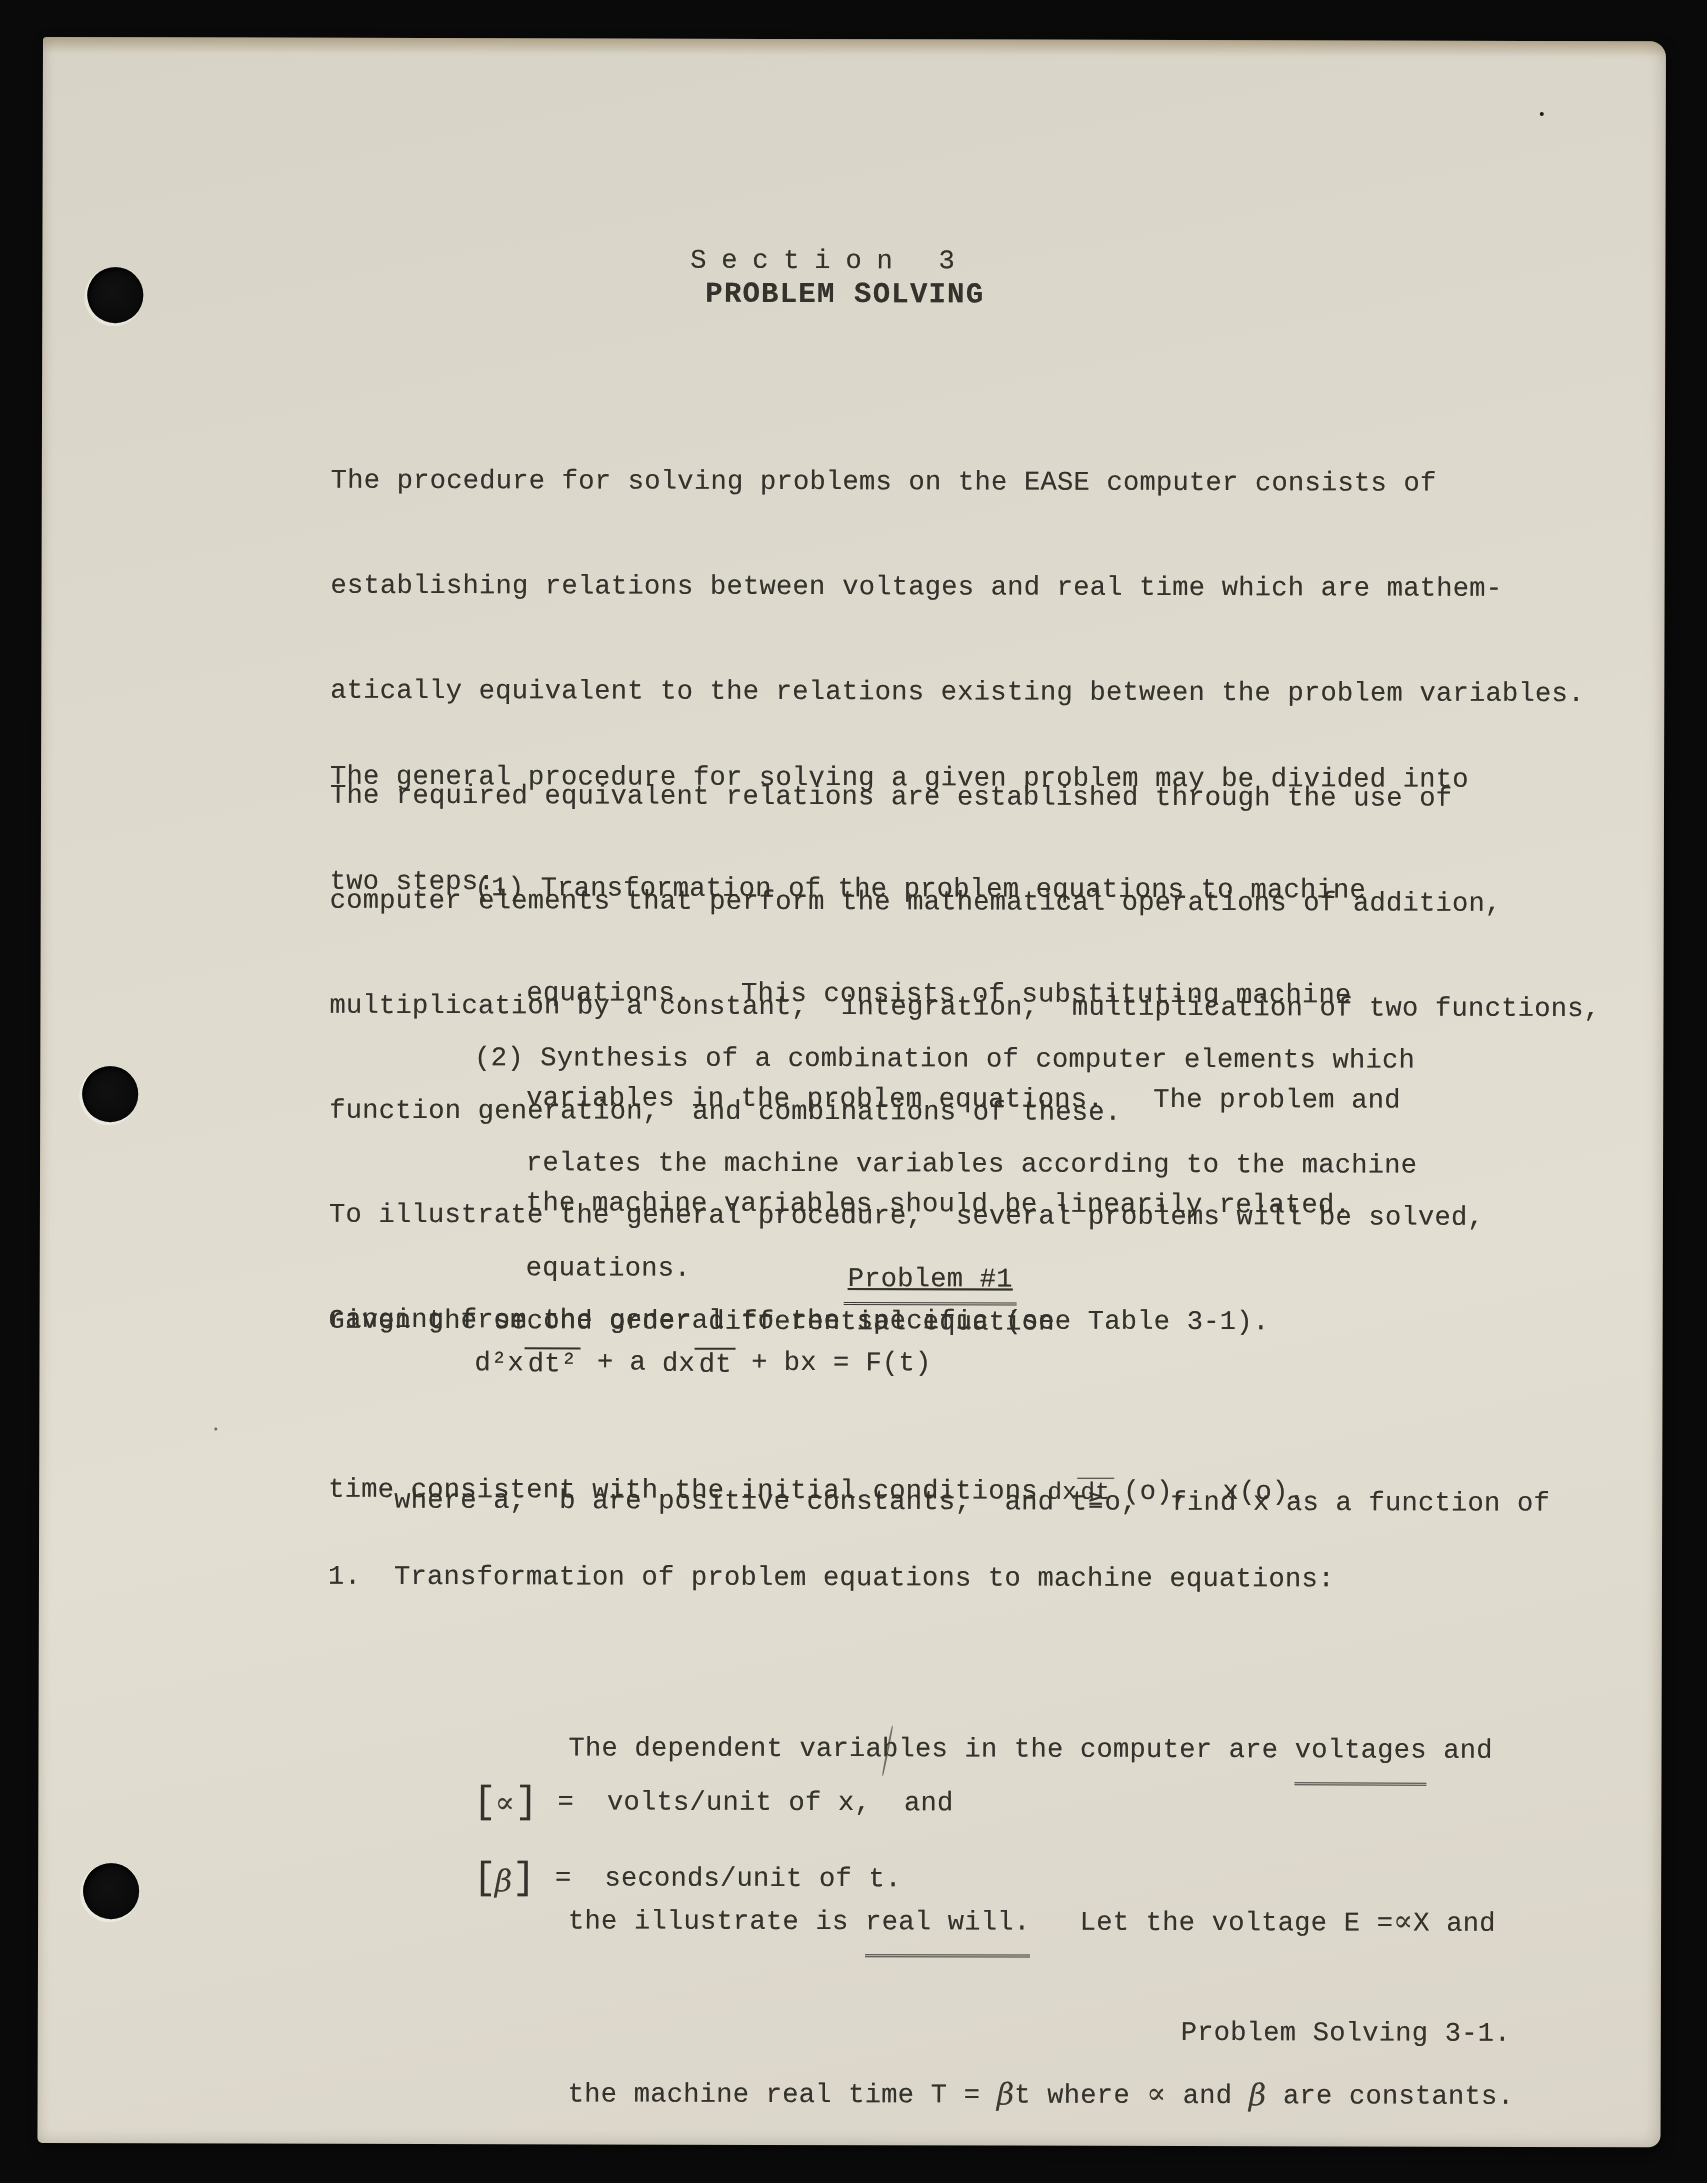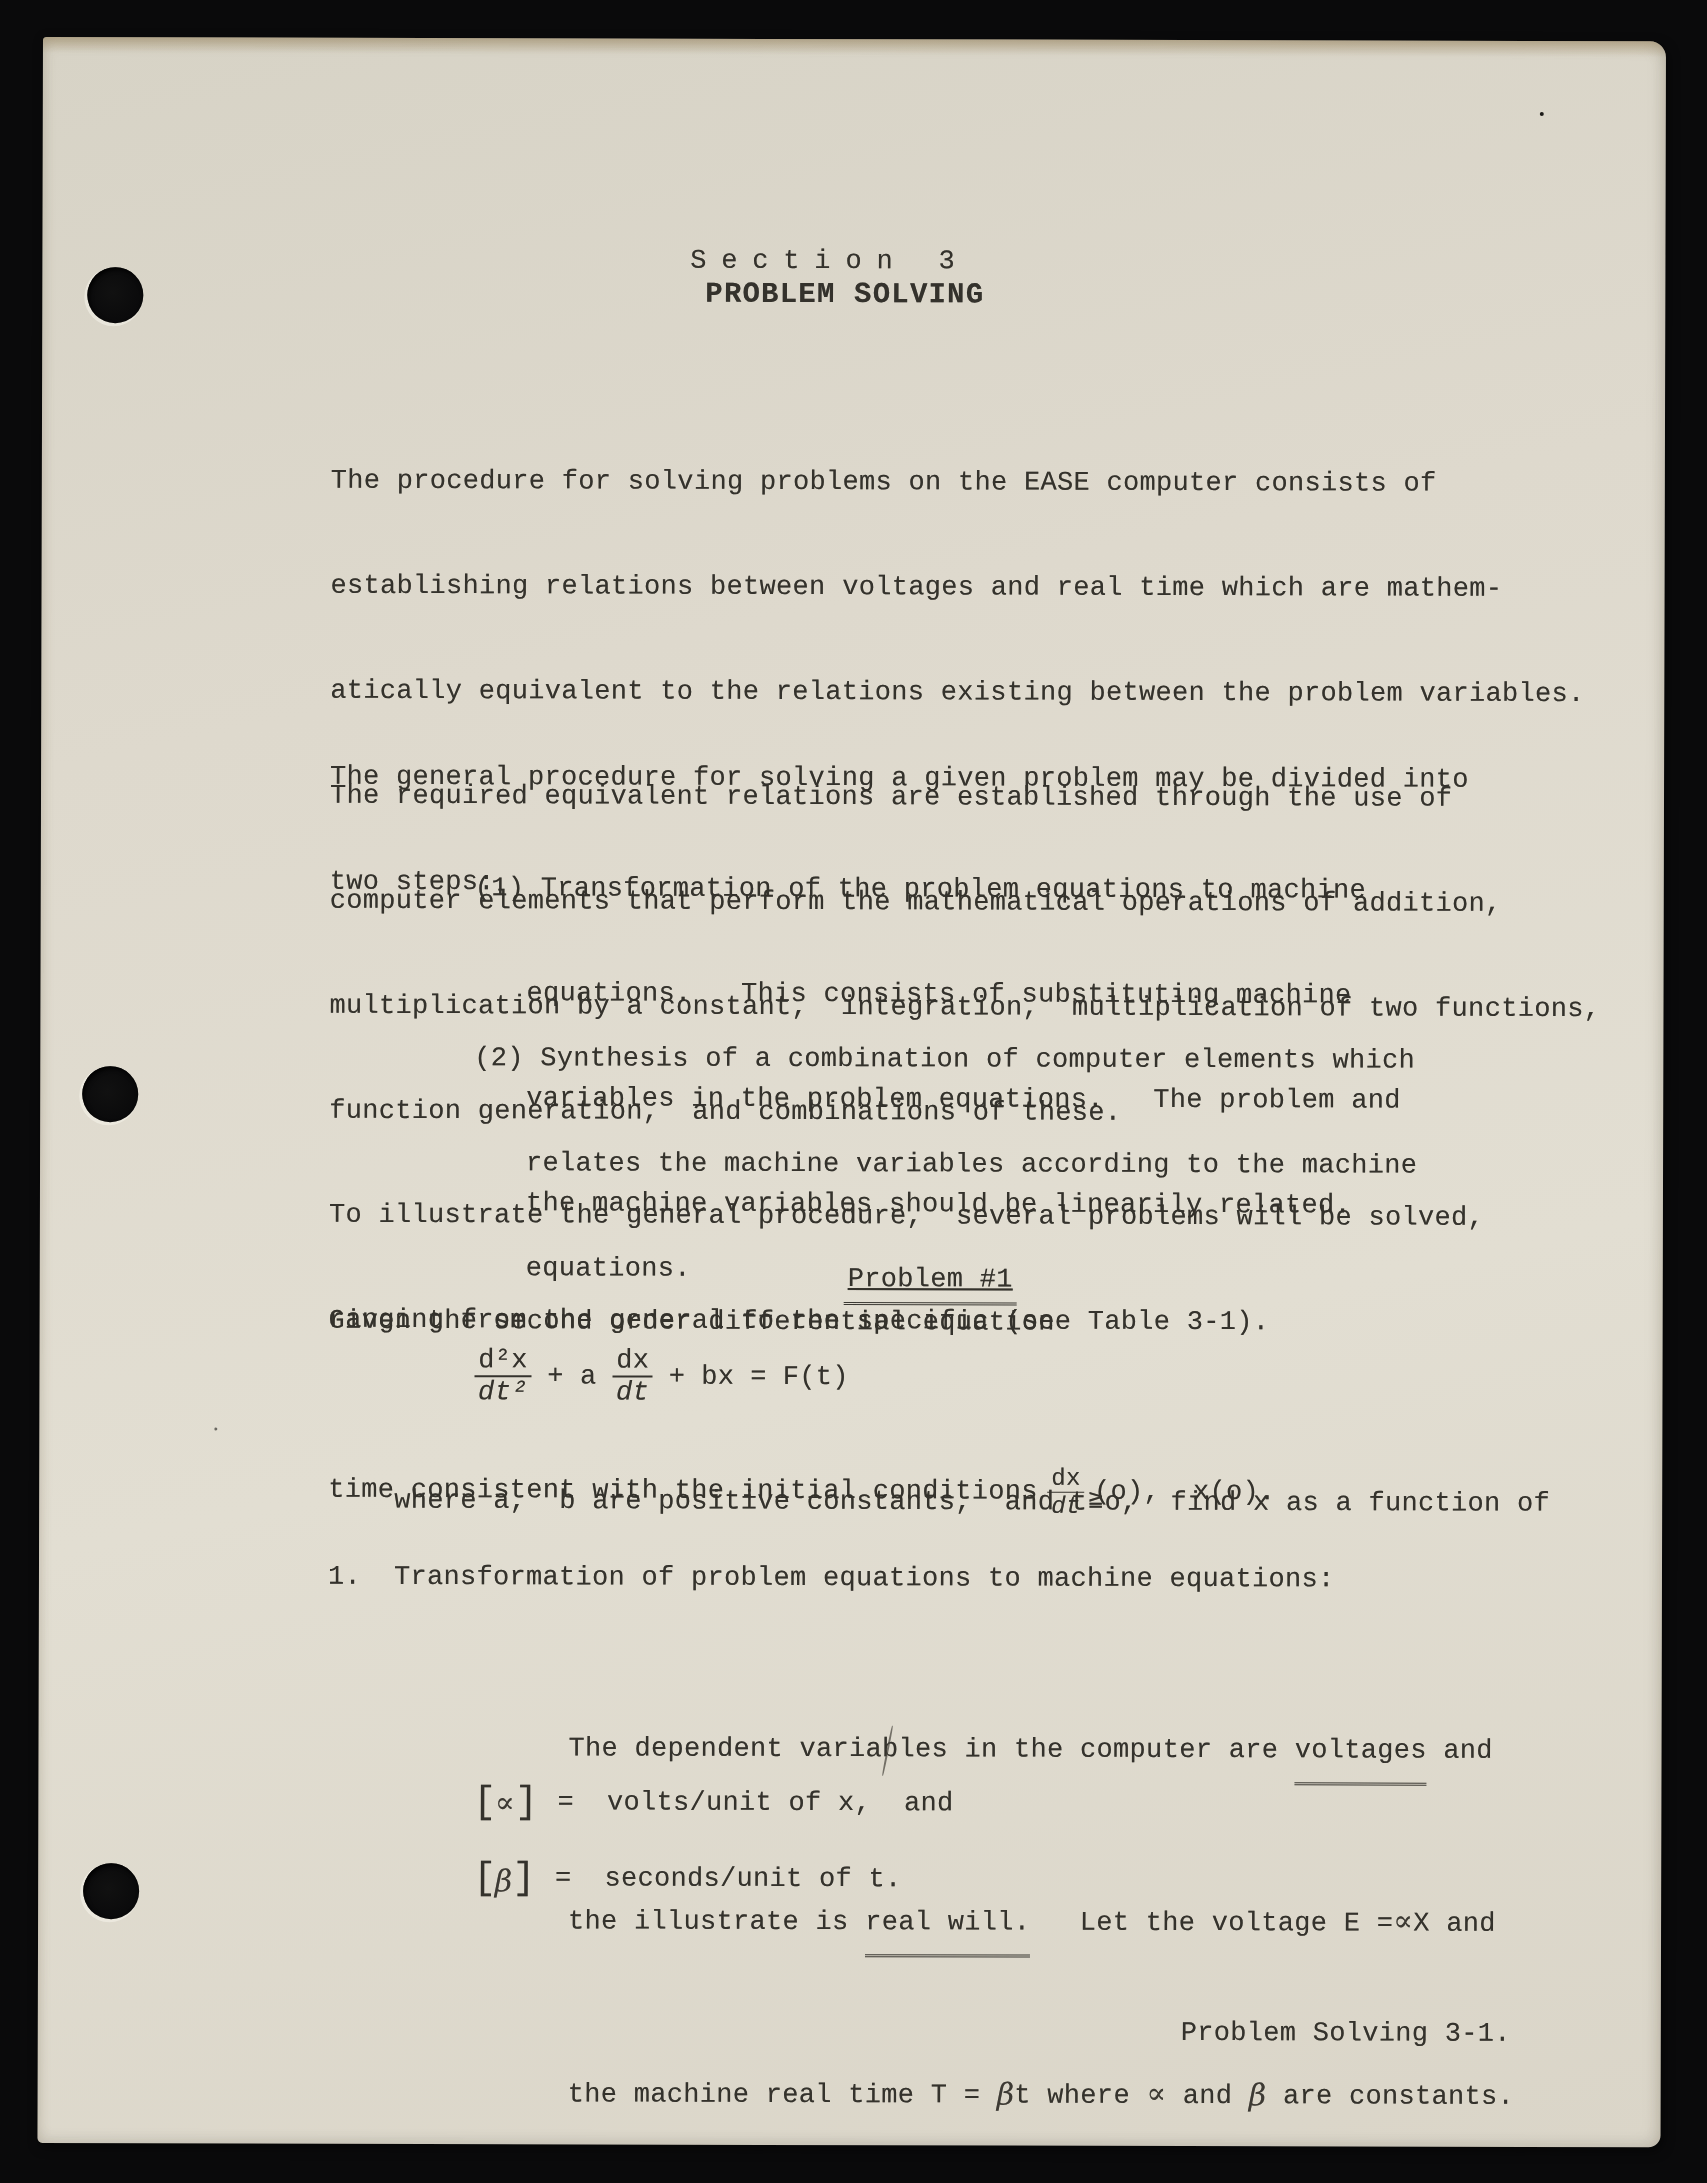--- a/index.html
+++ b/index.html
@@ -35,22 +35,22 @@
     color:#34322c;text-shadow:0 0 0.6px rgba(42,40,34,0.45);
   }
   .center{left:0;width:100%;text-align:center;}
   .sec{letter-spacing:0.55em;}
   .ttl{font-weight:bold;letter-spacing:1.2px;font-size:29px;}
   .ln{white-space:pre;}
   .cont{margin-left:52px;}
   .u{border-bottom:3px double #3b3933;padding-bottom:17px;}
   .hu{display:inline-block;border-bottom:3px double #3b3933;padding:0 3.7px 4.9px 3.7px;text-decoration:underline;}
   .eqrow{display:flex;align-items:center;gap:16px;}
-  .frac{display:inline-flex;flex-direction:column;align-items:center;line-height:30px;}
-  .frac .den{border-top:2.4px solid #34322c;padding:0 3.7px;font-style:italic;}
+  .frac{display:inline-flex;flex-direction:row;align-items:center;line-height:30px;}
+  .frac .den{border-top:2.4px solid #34322c;padding:0 3.7px;}
   .frac.small{font-size:24px;line-height:27px;margin:0 9.7px;}
   .frac.small .den{border-top:1.8px solid #34322c;}
   .geq{font-size:24px;vertical-align:3.7px;margin:0 1.2px;}
   .hw{font-family:"DejaVu Serif","Liberation Serif",serif;font-style:italic;font-size:29px;color:#3d3a34;}
   .hw.beta{font-size:30px;position:relative;top:1.8px;}
   .symrow{display:flex;align-items:center;}
   .symrow .br{font-size:38px;letter-spacing:-1.2px;position:relative;top:-1.2px;}
   .symrow .txt{margin-left:21px;}
   .stroke{
     position:absolute;width:1.8px;height:51px;background:#45423b;opacity:0.7;

